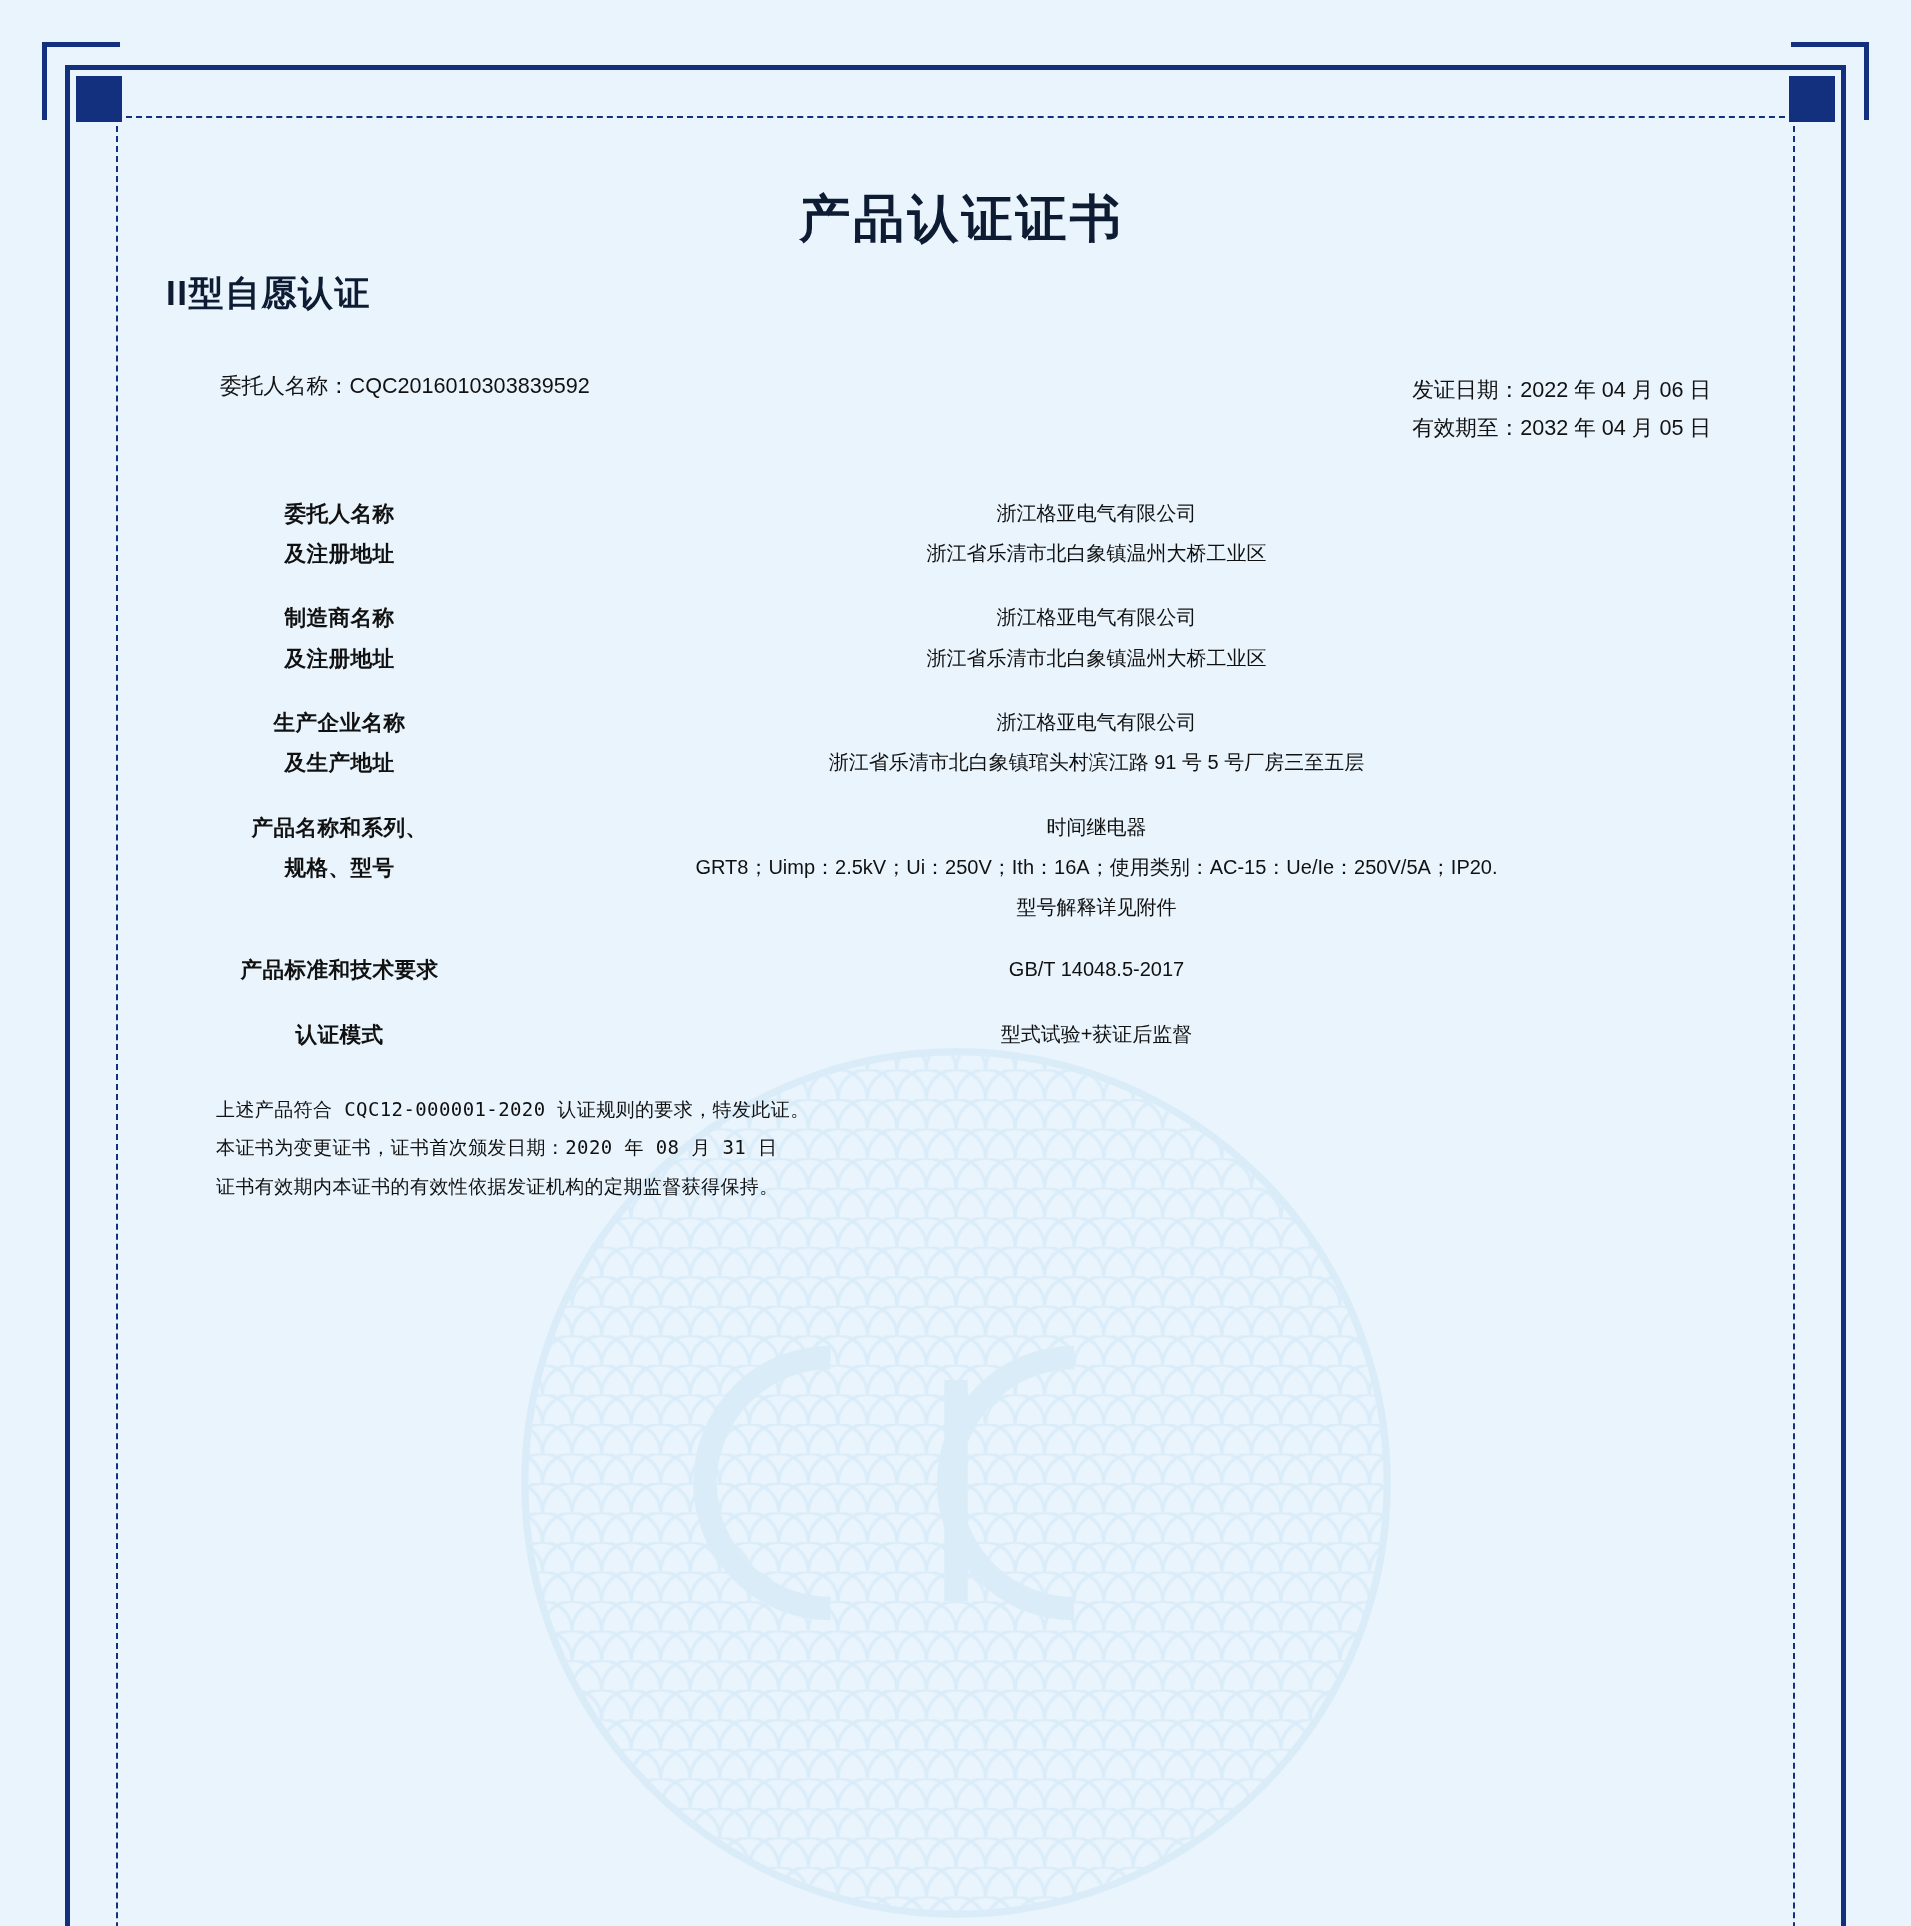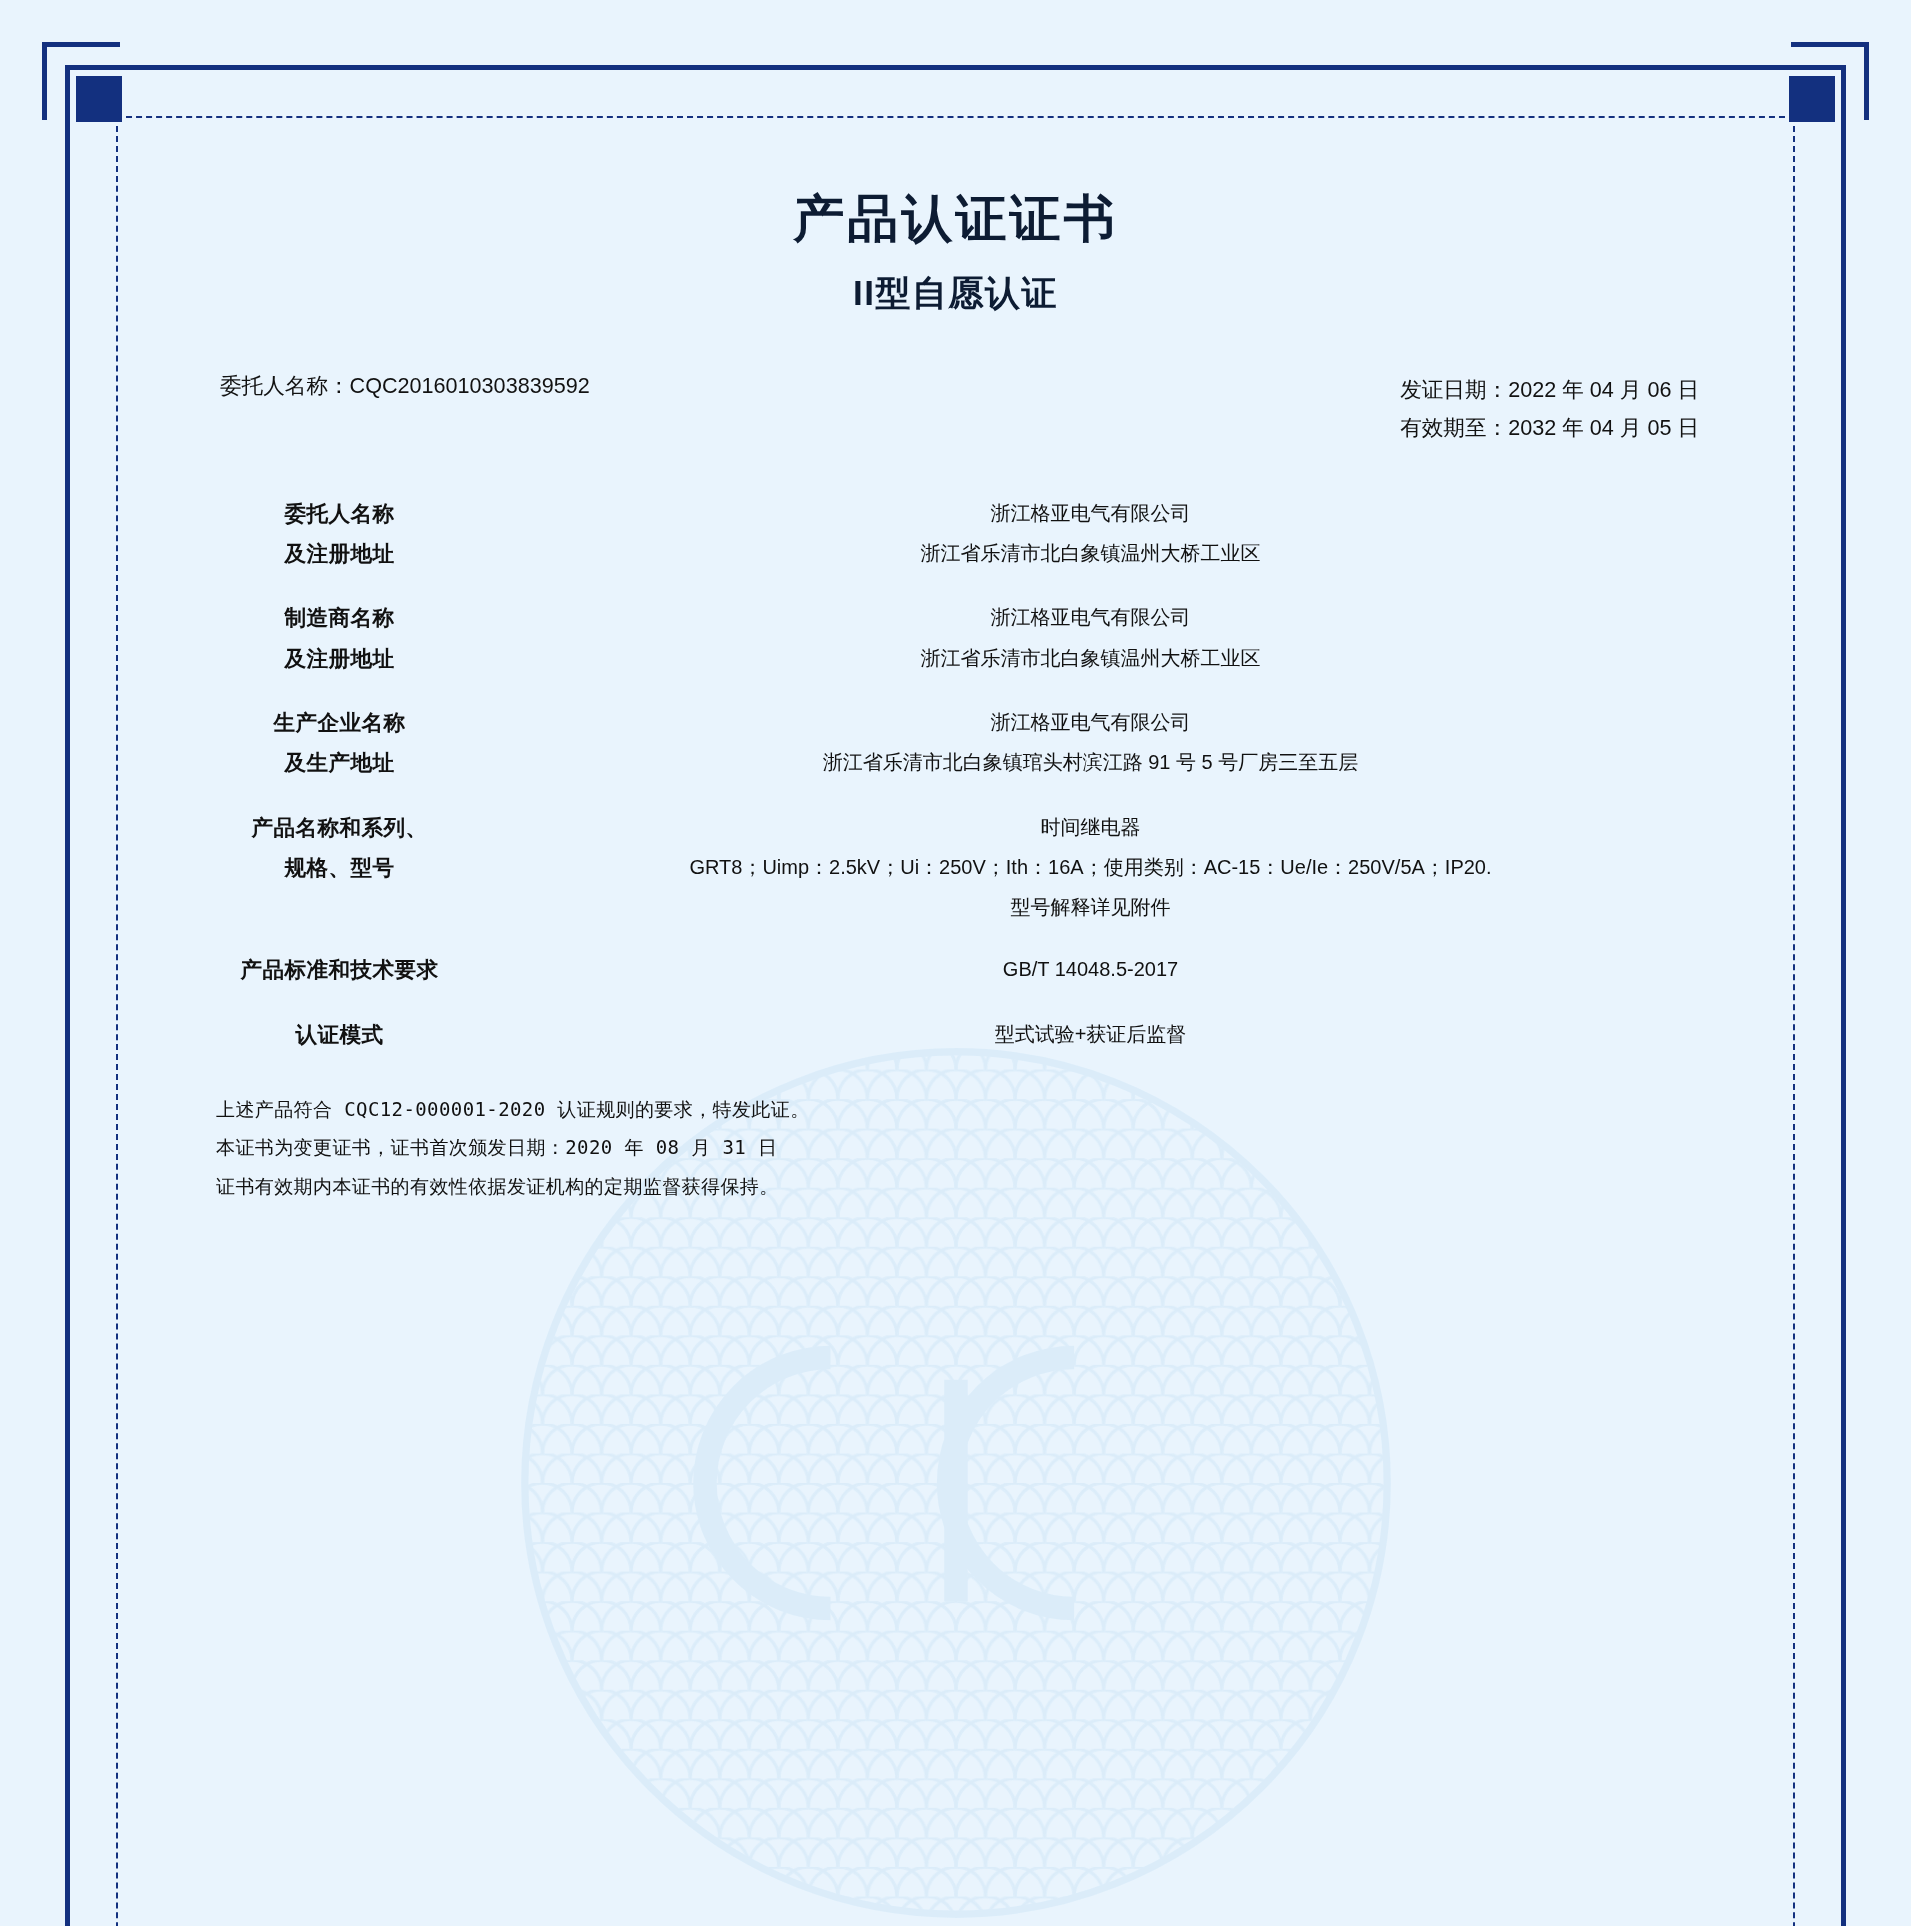--- a/index.html
+++ b/index.html
@@ -46,33 +46,33 @@
     left:50%; top:1040px;
     transform:translateX(-50%);
     width:886px; height:886px;
     opacity:.5;
     pointer-events:none;
   }
 
   
   .content{
     position:absolute;
-    left:166px; right:166px; top:143px;
+    left:166px; right:154px; top:143px;
   }
 
   .title{
     text-align:center;
     font-size:51px;
     font-weight:bold;
     letter-spacing:3.1px;
     color:#0d1c33;
     margin-top:42px;
   }
   .subtitle{
-    text-align:center;
+    text-align:left;
     font-size:35px;
     font-weight:bold;
     letter-spacing:1.5px;
     color:#0d1c33;
     margin-top:16px;
   }
 
   
   .meta-row{
     margin-top:54px;

